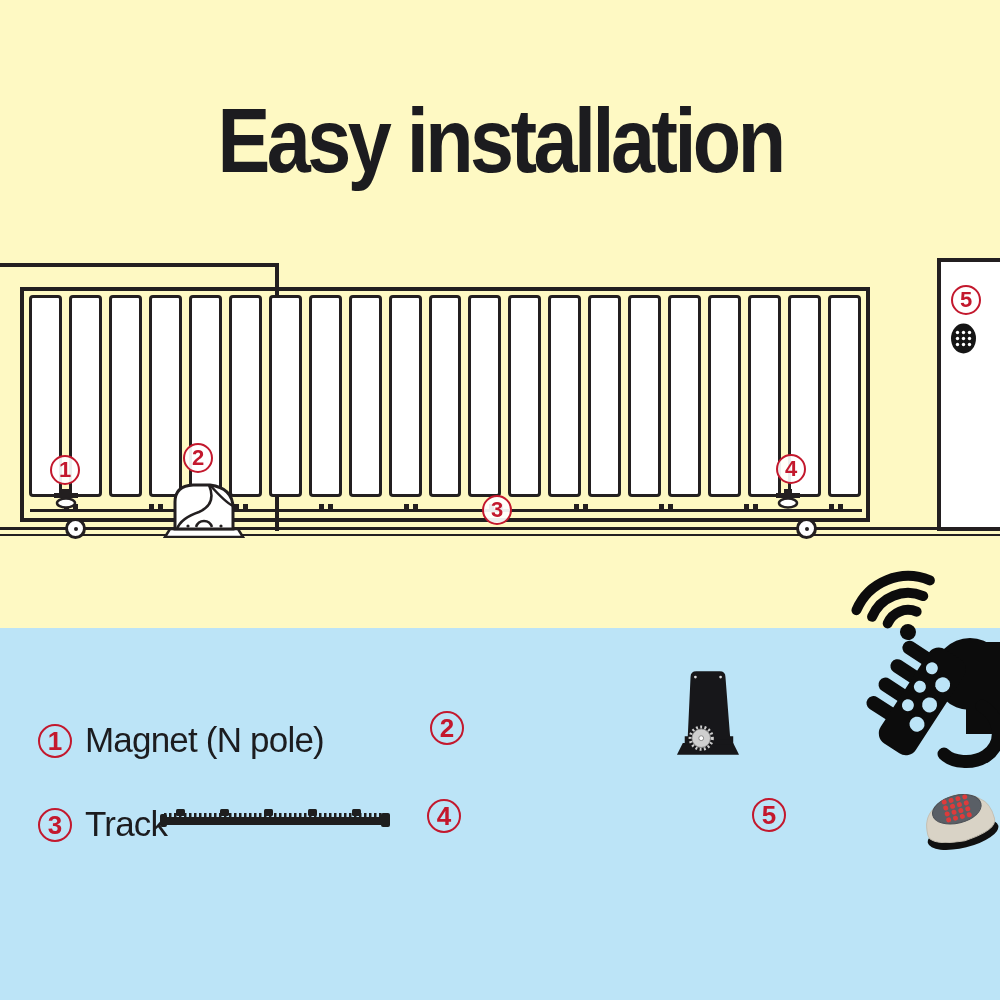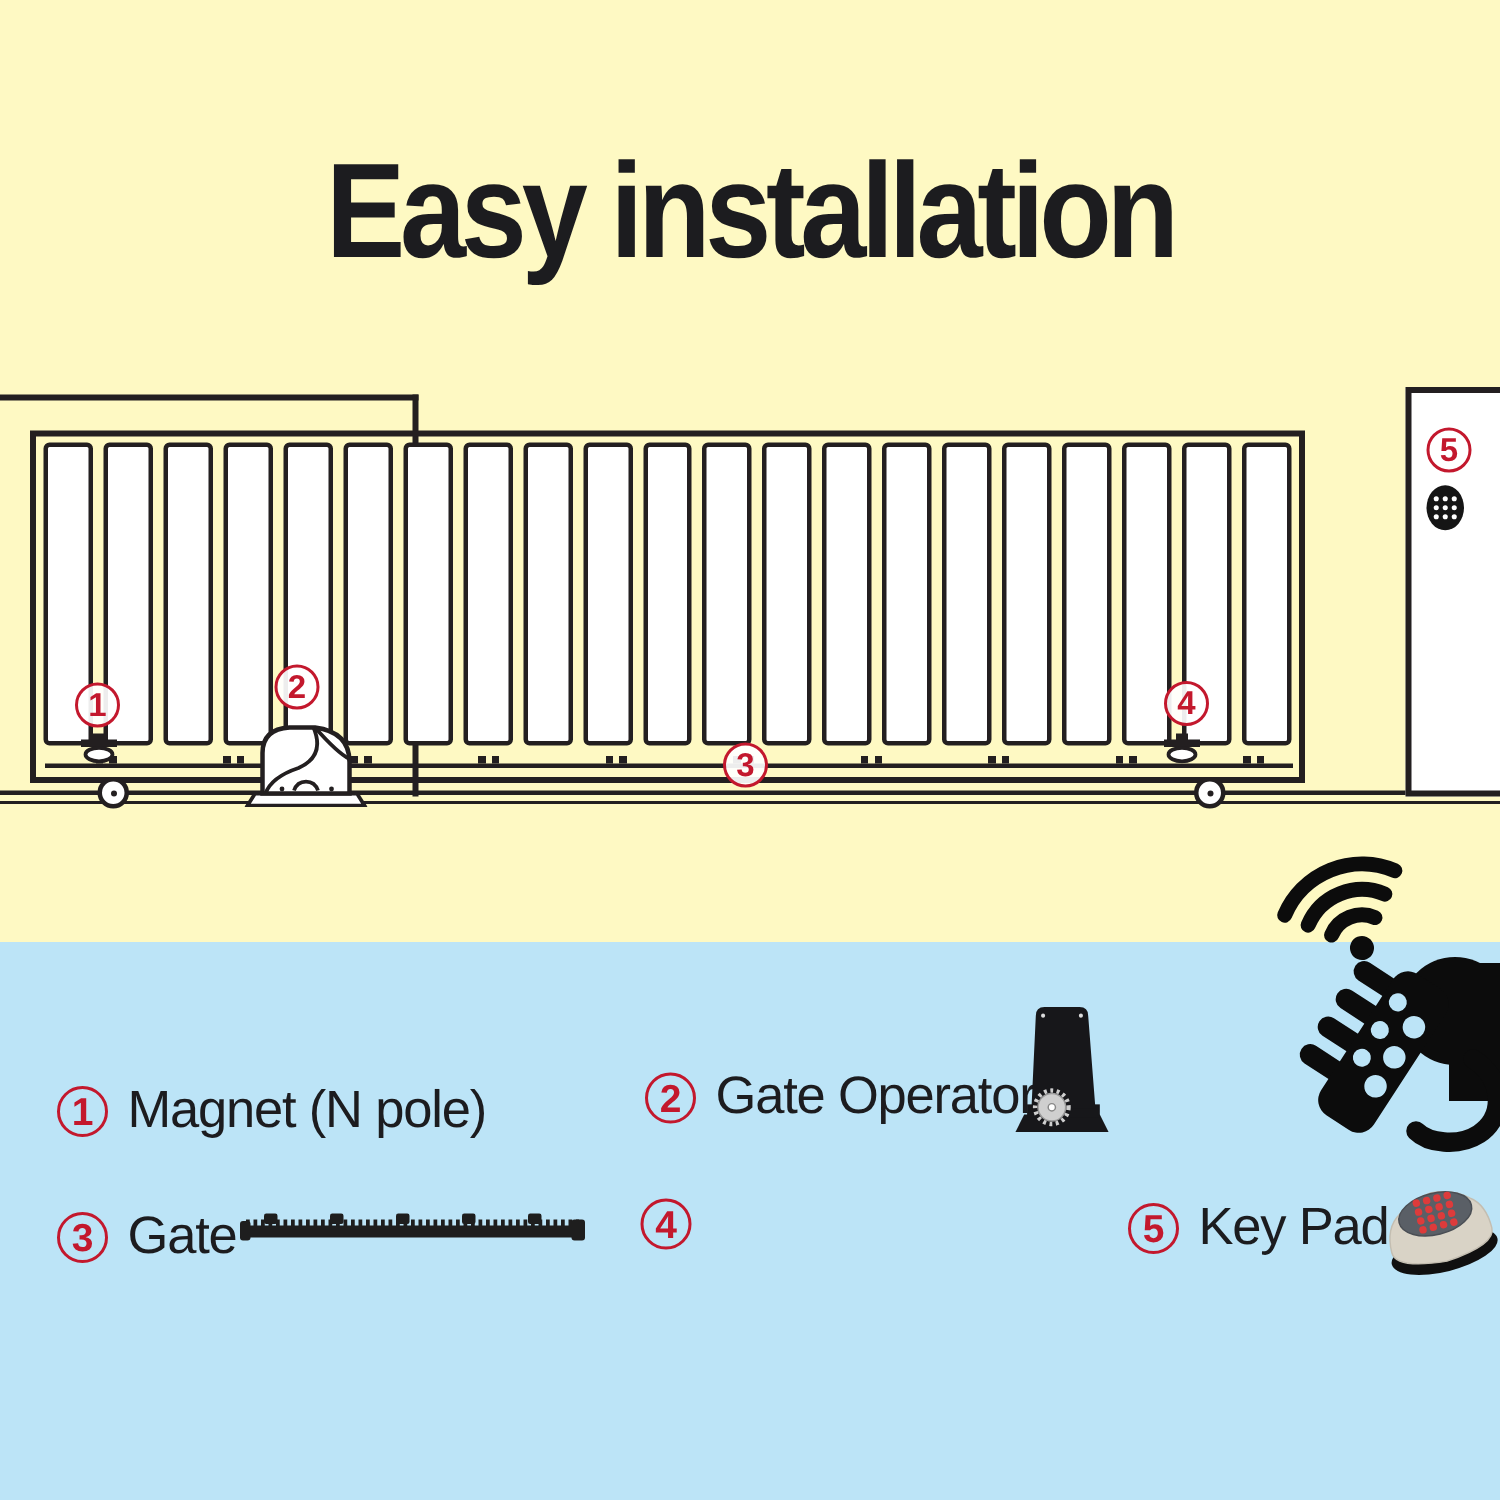--- a/index.html
+++ b/index.html
@@ -149,41 +149,39 @@
     <span class="badge">
       <span>1</span>
       </span>
     <span class="legend-label">Magnet (N pole)</span>
   </div>
 
   <div class="legend-item" style="left:430px;top:711px">
     <span class="badge">
       <span>2</span>
       </span>
-    <span class="legend-label">Gate Operator</span>
   </div>
 
   <div class="legend-item" style="left:38px;top:804px">
     <span class="badge">
       <span>3</span>
       </span>
-    <span class="legend-label">Gate</span>
+    <span class="legend-label">Track</span>
   </div>
 
   <div class="legend-item" style="left:427px;top:799px">
     <span class="badge">
       <span>4</span>
       </span>
   </div>
 
   <div class="legend-item" style="left:752px;top:798px">
     <span class="badge">
       <span>5</span>
       </span>
-    <span class="legend-label">Key Pad</span>
   </div>
 
   <svg class="art" style="left:676px;top:666px" width="64" height="92" viewBox="0 0 66 92">
     <path d="M1,90 L65,90 L59,78 L7,78 Z" fill="#17171A"></path>
     <rect x="9" y="71" width="50" height="9" fill="#17171A"></rect>
     <path d="M12,74 L15,10 Q15,4 21,4 L45,4 Q51,4 51,10 L56,74 Z" fill="#17171A"></path>
     <circle cx="20" cy="10" r="1.4" fill="#ffffff" opacity=".85"></circle>
     <circle cx="46" cy="10" r="1.4" fill="#ffffff" opacity=".85"></circle>
     <circle cx="26" cy="73" r="11.5" fill="none" stroke="#CFCFCF" stroke-width="3" stroke-dasharray="2 2.4"></circle>
     <circle cx="26" cy="73" r="9.5" fill="#CFCFCF" stroke="#9A9A9A" stroke-width="1"></circle>

